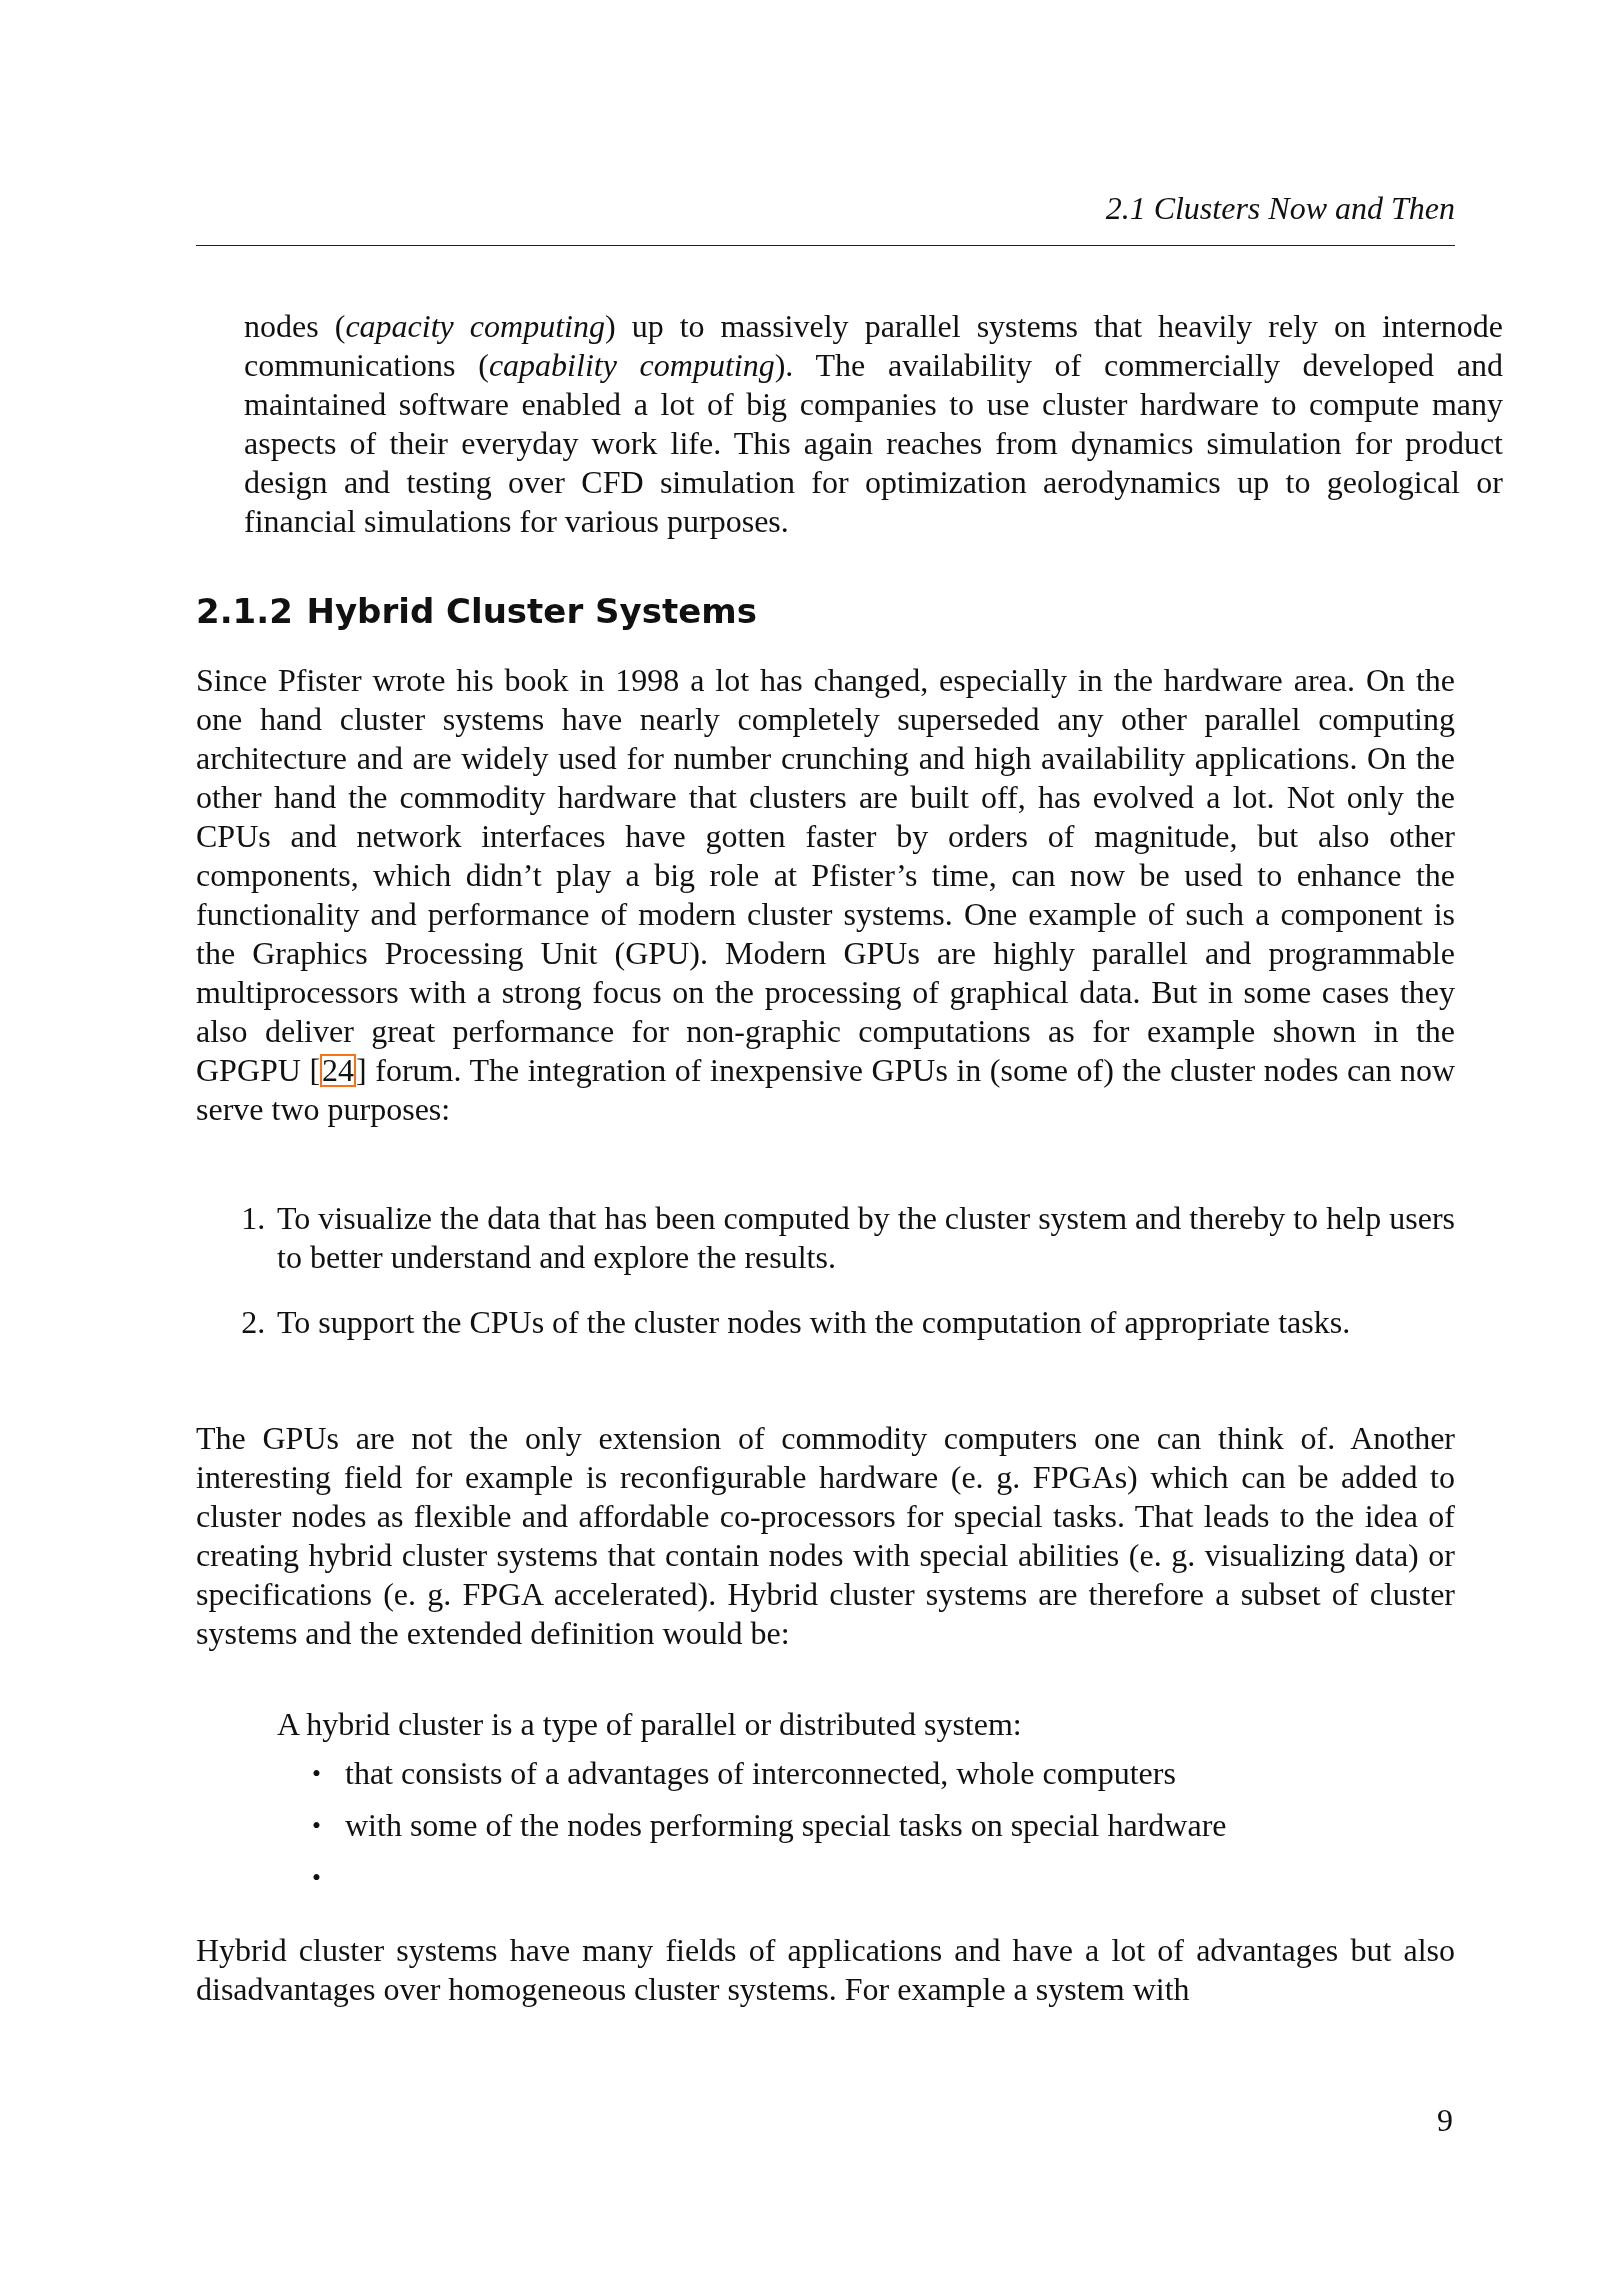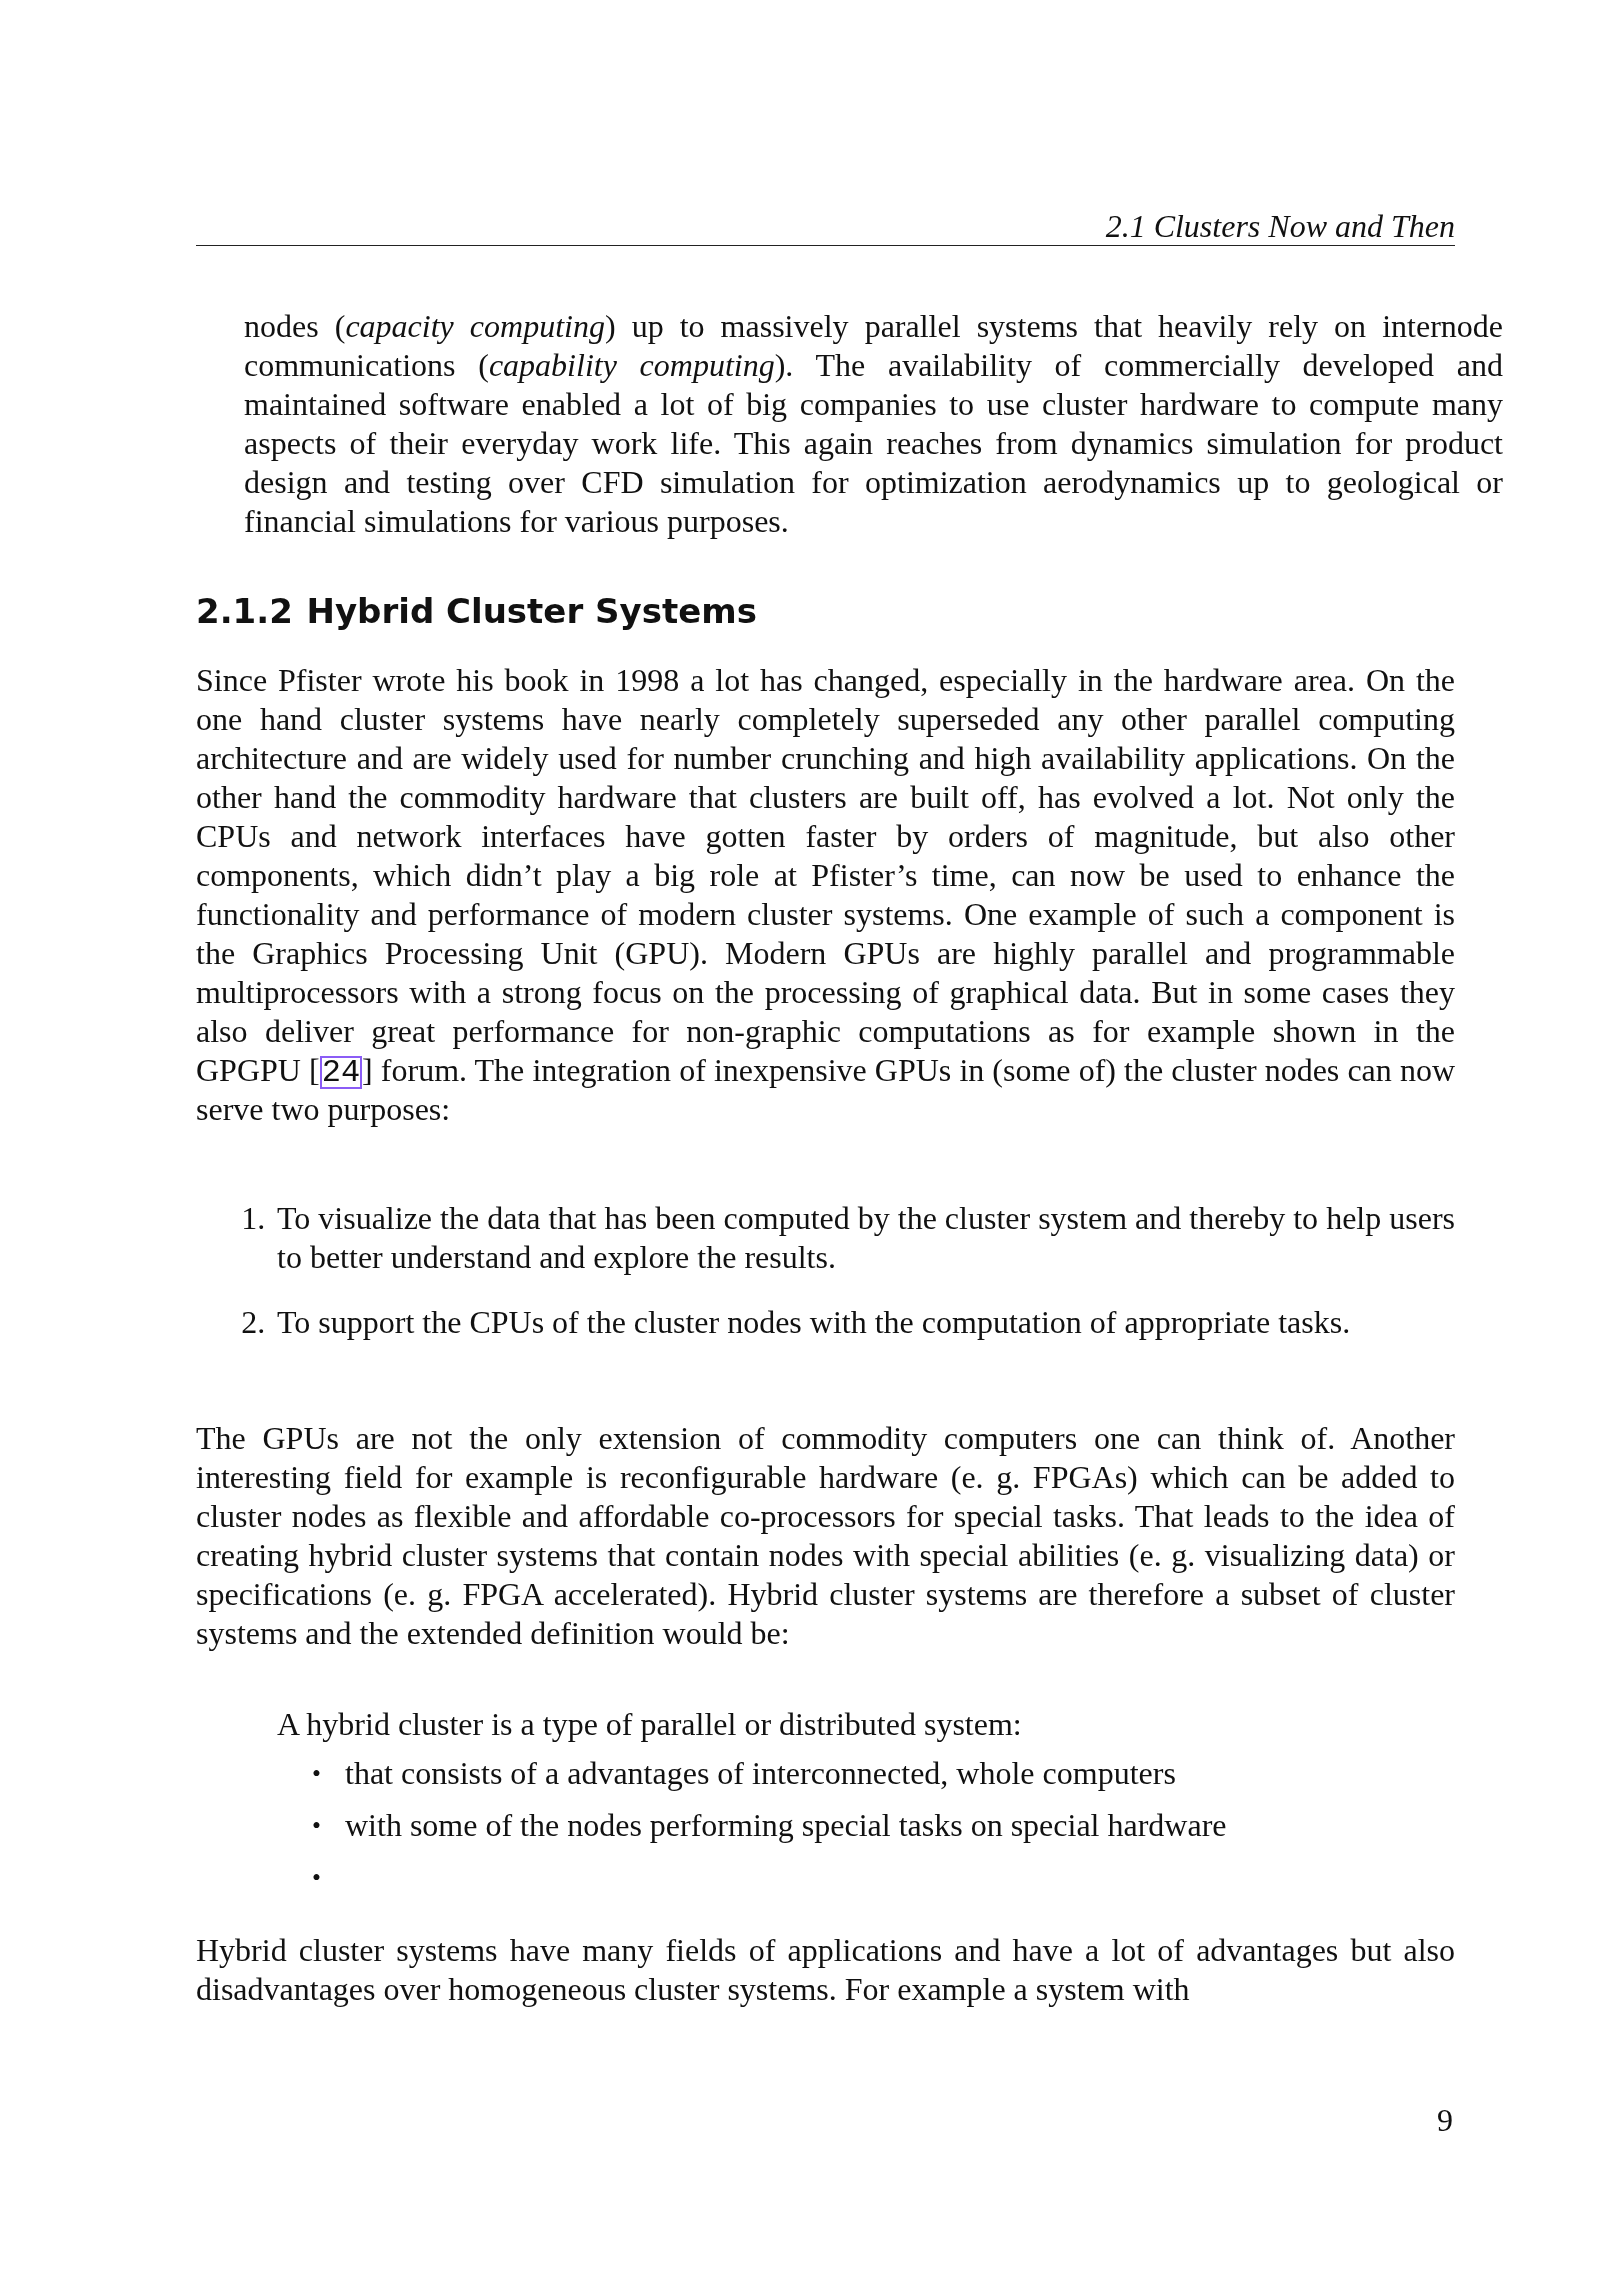--- a/index.html
+++ b/index.html
@@ -3,21 +3,21 @@
 <meta charset="utf-8">
 <style>
   html, body { margin: 0; padding: 0; background: #ffffff; }
   body {
     width: 1621px; height: 2293px; position: relative; overflow: hidden;
     font-family: "DejaVu Serif", "Liberation Serif", serif;
     color: #111;
   }
 
   .running-header {
-    position: absolute; left: 196px; top: 208px; width: 1259px;
+    position: absolute; left: 196px; top: 190px; width: 1259px;
     text-align: right; font-style: italic; font-size: 32px;
     font-family: "Liberation Serif", "DejaVu Serif", serif;
   }
   .header-rule {
     position: absolute; left: 196px; top: 245px; width: 1259px;
     height: 0; border-top: 1.5px solid #222;
   }
 
   .body-text {
     font-family: "Liberation Serif", "DejaVu Serif", serif;
@@ -42,22 +42,22 @@
 
   .defn { position: absolute; left: 277px; top: 1705px; width: 1176px; }
   .defn-intro { margin: 0 0 9.8px 0; }
   .bullet-item { display: flex; margin-left: 35px; height: 52px; align-items: flex-start; }
   .bullet-item .dot { width: 33px; font-size: 25.5px; line-height: 39px; }
   .bullet-item .txt { flex: 1; }
 
   .p4 { position: absolute; left: 196px; top: 1931px; width: 1259px; }
 
   .cite {
-    display: inline-block; border: 2px solid #8b5cf6; padding: 0 0; line-height: 29px;
-    color: #111; text-decoration: none; font-family: Liberation Mono, monospace;
+    display: inline-block; border: 2px solid #f97316; padding: 0 0; line-height: 29px;
+    color: #111; text-decoration: none;
   }
   .page-number {
     position: absolute; left: 1372px; top: 2102px; width: 81px; text-align: right;
     font-family: "Liberation Serif", "DejaVu Serif", serif; font-size: 32px;
   }
 </style>
 </head>
 <body>
 
 <div class="running-header">2.1  Clusters Now and Then</div>

